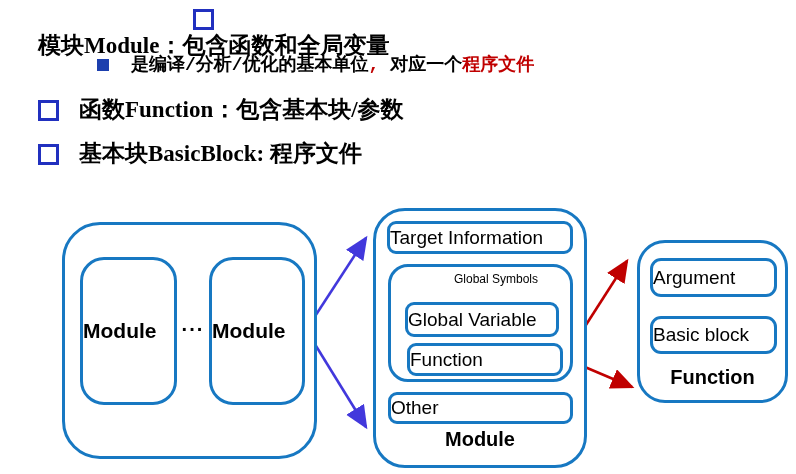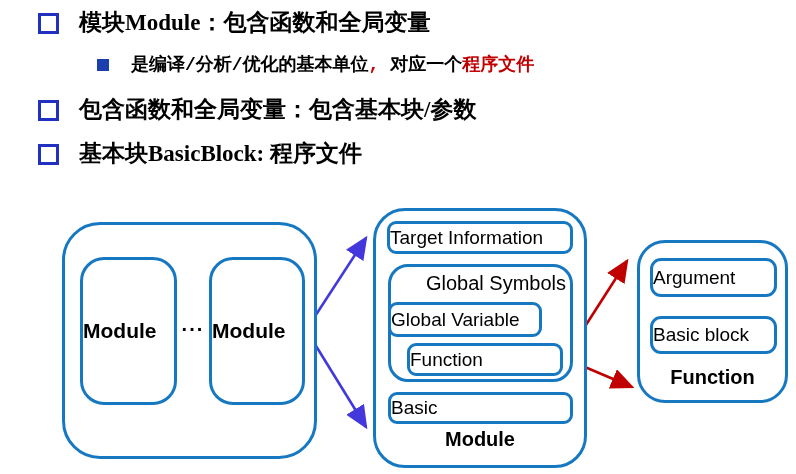--- a/index.html
+++ b/index.html
@@ -9,21 +9,21 @@
   
   .bullets{position:absolute;left:0;top:0;width:796px;
            font-family:"Liberation Serif","DejaVu Serif",serif;}
   .brow{position:absolute;display:flex;align-items:center;white-space:nowrap;}
   .brow.l1{left:38px;font-size:23px;font-weight:700;color:#000;}
   .brow.l2{left:97px;font-size:18px;font-weight:700;color:#000;}
   .sq{display:inline-block;flex:0 0 auto;}
   .sq.hollow{width:15px;height:15px;border:3px solid #2130bf;margin-right:20px;margin-top:2px;}
   .sq.filled{width:12px;height:12px;background:#1c3fae;margin-right:22px;margin-top:2px;}
   .red{color:#c00000;}
-  #row1{top:7px;}
+  #row1{top:7px;flex-direction:column;}
   #row2{top:52px;font-family:Liberation Mono, monospace;}
   #row3{top:94px;}
   #row4{top:138px;}
 
   
   .dbox{position:absolute;border:3px solid #1778c2;border-radius:10px;background:#fff;
         display:flex;align-items:center;justify-content:flex-start;
         font-size:19px;color:#000;box-sizing:border-box;}
   .dlabel{position:absolute;font-weight:700;font-size:20px;color:#000;text-align:center;}
 
@@ -33,22 +33,22 @@
   #moduleR{left:209px;top:257px;width:96px;height:148px;border-radius:24px;font-weight:700;font-size:21px;}
   #dots{position:absolute;left:177px;top:318px;width:32px;text-align:center;
         font-weight:900;font-size:20px;letter-spacing:1px;color:#000;}
   #programLabel{left:62px;top:423px;width:255px;}
 
   
   #module{left:373px;top:208px;width:214px;height:260px;border-radius:32px;}
   #targetInfo{left:387px;top:221px;width:186px;height:33px;border-radius:9px;}
   #globalSymbols{left:388px;top:264px;width:185px;height:118px;border-radius:20px;}
   #gsLabel{position:absolute;left:388px;top:272px;width:216px;text-align:center;
-           font-size:20px;color:#000;}
-  #globalVariable{left:388px;top:302px;width:154px;height:35px;border-radius:9px;}
+           font-size:12px;color:#000;}
+  #globalVariable{left:405px;top:302px;width:154px;height:35px;border-radius:9px;}
   #functionBox{left:407px;top:343px;width:156px;height:33px;border-radius:9px;}
   #other{left:388px;top:392px;width:185px;height:32px;border-radius:9px;}
   #moduleLabel{left:373px;top:428px;width:214px;}
 
   
   #function{left:637px;top:240px;width:151px;height:163px;border-radius:28px;}
   #argument{left:650px;top:258px;width:127px;height:39px;border-radius:11px;}
   #basicBlock{left:650px;top:316px;width:127px;height:38px;border-radius:11px;}
   #functionLabel{left:637px;top:366px;width:151px;}
 
@@ -63,21 +63,21 @@
     <div class="brow l1" id="row1">
       <span class="sq hollow"></span>
       <span>模块Module：包含函数和全局变量</span>
     </div>
     <div class="brow l2" id="row2">
       <span class="sq filled"></span>
       <span><span>是编译/分析/优化的基本单位</span><span class="red">,</span>&nbsp;<span>对应一个</span><span class="red">程序文件</span></span>
     </div>
     <div class="brow l1" id="row3">
       <span class="sq hollow"></span>
-      <span>包含函数和全局变量：包含基本块/参数</span>
+      <span>函数Function：包含基本块/参数</span>
     </div>
     <div class="brow l1" id="row4">
       <span class="sq hollow"></span>
       <span>基本块BasicBlock: 程序文件</span>
     </div>
   </div>
 
   <svg class="connectors" width="796" height="474" viewBox="0 0 796 474">
     <defs>
       <marker id="mblue" markerWidth="11" markerHeight="9" refX="8" refY="4" orient="auto">
@@ -108,21 +108,21 @@
   </div>
   <div class="dbox" id="globalSymbols"></div>
   <div id="gsLabel">Global Symbols</div>
   <div class="dbox" id="globalVariable">
     <span>Global Variable</span>
   </div>
   <div class="dbox" id="functionBox">
     <span>Function</span>
   </div>
   <div class="dbox" id="other">
-    <span>Basic</span>
+    <span>Other</span>
   </div>
   <div class="dlabel" id="moduleLabel">Module</div>
 
   <div class="dbox" id="function"></div>
   <div class="dbox" id="basicBlock">
     <span>Basic block</span>
   </div>
   <div class="dbox" id="argument">
     <span>Argument</span>
   </div>

